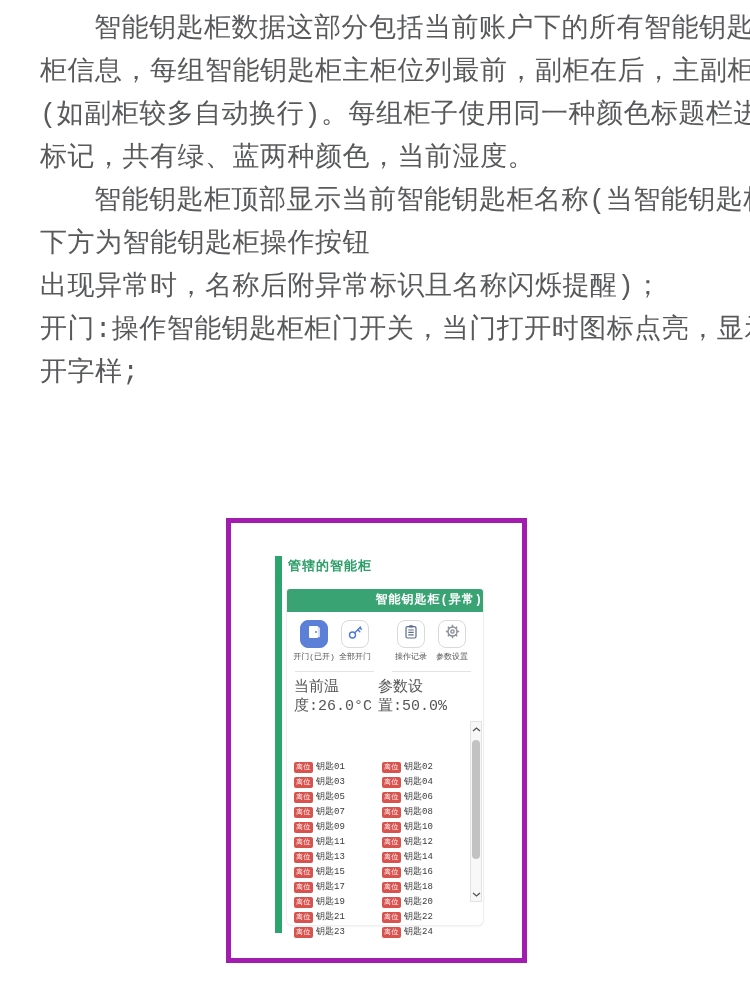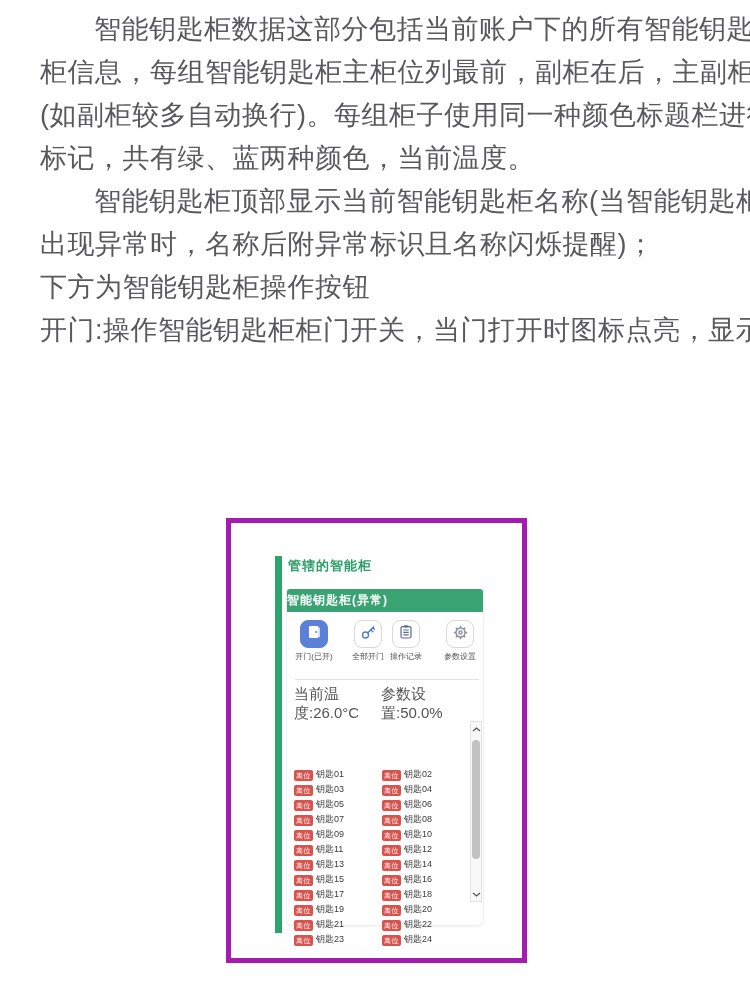--- a/index.html
+++ b/index.html
@@ -1,19 +1,19 @@
 <!DOCTYPE html>
 <html><head>
 <meta charset="utf-8">
 <style>
   * { margin:0; padding:0; box-sizing:border-box; }
   html,body { background:#ffffff; }
   .page {
     position:relative; width:750px; height:983px; background:#ffffff;
-    font-family:Liberation Sans, sans-serif; overflow:hidden;
+    font-family:Liberation Mono, monospace; overflow:hidden;
   }
 
   
   .doc {
     position:absolute; left:40px; top:8px; width:676px;
     font-size:27px; line-height:43px; color:#58595b; letter-spacing:0.5px;
   }
   .doc .line { white-space:nowrap; }
   .doc .indent { text-indent:54px; }
 
@@ -30,25 +30,25 @@
     position:absolute; left:57px; top:34px;
     font-size:13px; font-weight:bold; color:#2C9E68; letter-spacing:1px;
   }
   .card {
     position:absolute; left:55px; top:66px; width:198px; height:337px;
     background:#fff; border:1px solid #efefef; border-top:none;
     border-radius:0 0 6px 6px; box-shadow:0 1px 2px rgba(0,0,0,0.05);
   }
   .title-bar {
     height:23px; line-height:23px; background:#3AA374; color:#fff;
-    font-size:12px; font-weight:bold; text-align:left;
+    font-size:12px; font-weight:bold; text-align:right;
     border-radius:3px 3px 0 0; letter-spacing:1px;
   }
   .btn-row { display:flex; justify-content:space-between; margin-top:8px; padding:0 12px 0 8px; }
-  .btn-group { display:flex; gap:20px; padding:0 2px 17px 2px; border-bottom:1px solid #e3e3e3; }
+  .btn-group { display:flex; gap:7px; padding:0 2px 9px 2px; border-bottom:1px solid #e3e3e3; }
   .btn-col { width:34px; display:flex; flex-direction:column; align-items:center; }
   .icon-btn {
     width:28px; height:28px; border-radius:8px; border:1px solid #d9d9d9;
     background:#fff; display:flex; align-items:center; justify-content:center; cursor:pointer;
   }
   .icon-btn.active { background:#5C7FD8; border-color:#5C7FD8; }
   .btn-label { font-size:8px; color:#555; margin-top:3px; white-space:nowrap; }
   .env-row { margin-top:5px; padding-left:7px; display:flex; font-size:15px; color:#555; }
   .env-row .temp { width:91px; }
   .key-grid {
@@ -79,25 +79,26 @@
 </style>
 </head>
 <body>
 
 <div class="page">
 
   <div class="doc">
     <div class="line indent">智能钥匙柜数据这部分包括当前账户下的所有智能钥匙</div>
     <div class="line">柜信息，每组智能钥匙柜主柜位列最前，副柜在后，主副柜右</div>
     <div class="line">(如副柜较多自动换行)。每组柜子使用同一种颜色标题栏进行</div>
-    <div class="line">标记，共有绿、蓝两种颜色，当前温度。</div>
+    <div class="line">标记，共有绿、蓝两种颜色，当前湿度。</div>
     <div class="line indent">智能钥匙柜顶部显示当前智能钥匙柜名称(当智能钥匙柜</div>
+    <div class="line">下方为智能钥匙柜操作按钮</div>
     <div class="line">出现异常时，名称后附异常标识且名称闪烁提醒)；</div>
-    <div class="line">下方为智能钥匙柜操作按钮</div>
     <div class="line">开门:操作智能钥匙柜柜门开关，当门打开时图标点亮，显示已</div>
+    <div class="line">开字样;</div>
   </div>
 
   <div class="figure-box">
     <div class="accent-band"></div>
     <div class="panel-header">管辖的智能柜</div>
 
     <div class="card">
       <div class="title-bar">智能钥匙柜(异常)</div>
 
       <div class="btn-row">

